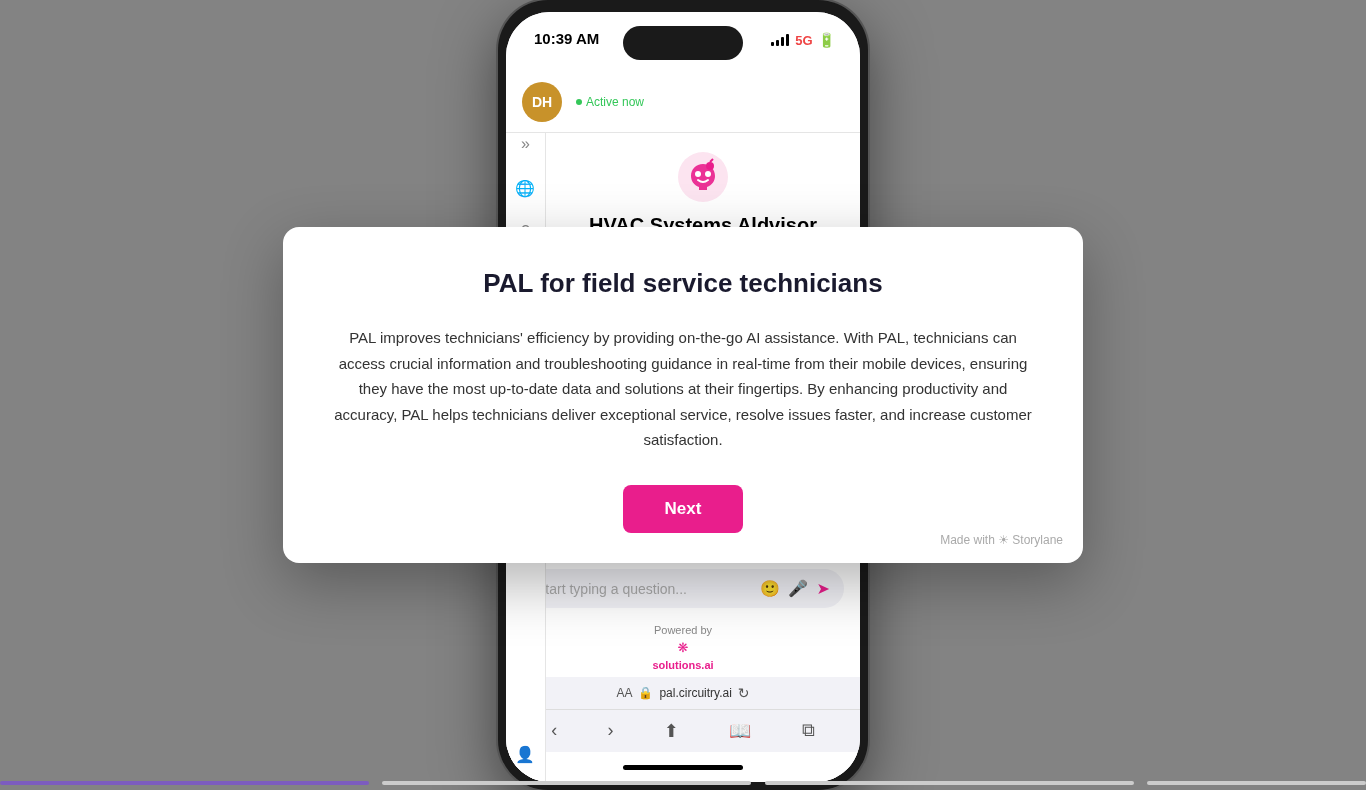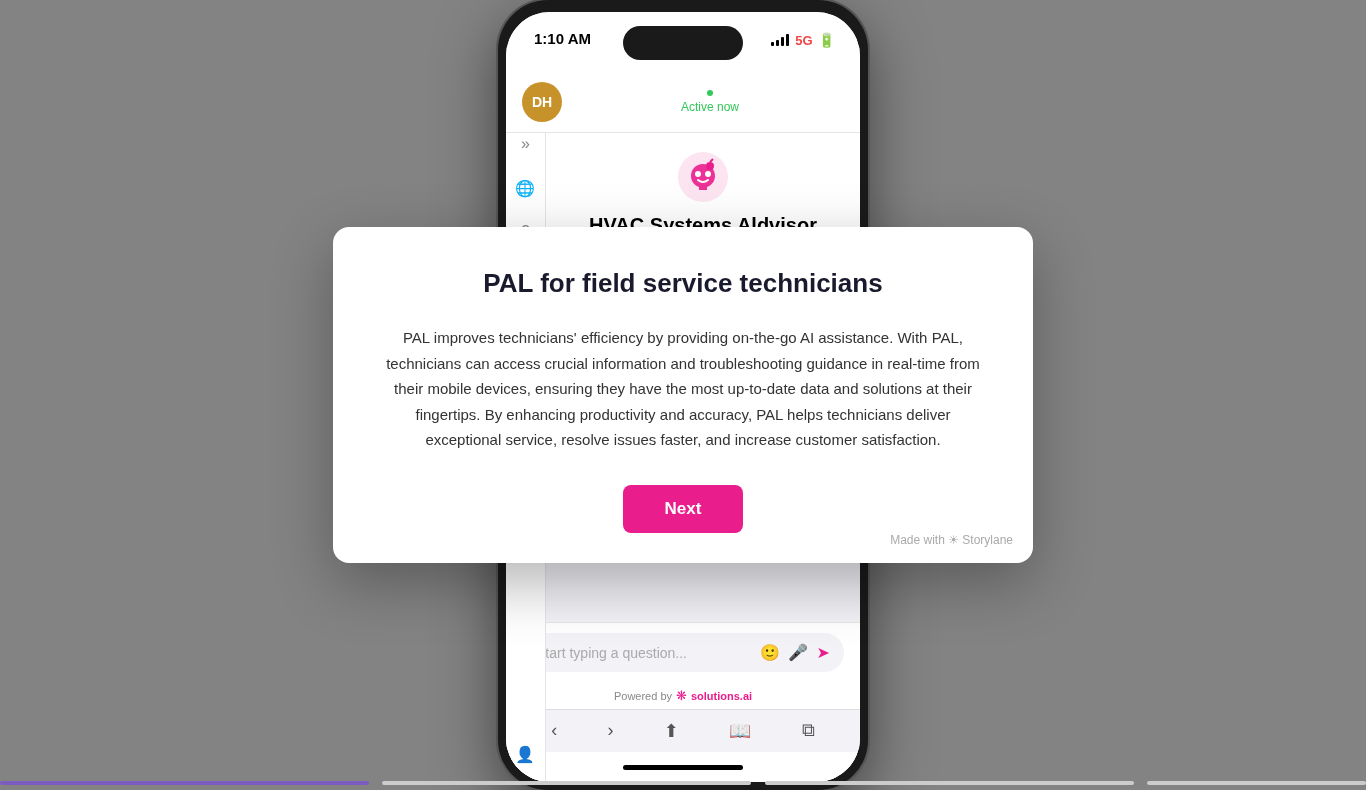--- a/index.html
+++ b/index.html
@@ -147,21 +147,20 @@
       font-weight: 600;
       color: #000;
     }
 
     .chat-header-status {
       font-size: 12px;
       color: #34c759;
       display: flex;
       align-items: center;
       gap: 4px;
-      flex-direction: column;
     }
 
     .status-dot {
       width: 6px;
       height: 6px;
       border-radius: 50%;
       background: #34c759;
     }
 
     
@@ -260,20 +259,21 @@
 
     .powered-by {
       text-align: center;
       padding: 6px;
       font-size: 11px;
       color: #888;
       display: flex;
       align-items: center;
       justify-content: center;
       gap: 4px;
+      flex-direction: column;
     }
 
     .powered-logo {
       color: #e91e8c;
       font-size: 13px;
     }
 
     .browser-bar {
       background: #f2f2f7;
       padding: 8px 16px;
@@ -320,21 +320,21 @@
       z-index: 100;
       display: flex;
       align-items: center;
       justify-content: center;
     }
 
     .modal {
       background: white;
       border-radius: 16px;
       padding: 40px 50px 30px;
-      width: 700px;
+      width: 800px;
       max-width: 90%;
       box-shadow: 0 20px 60px rgba(0,0,0,0.3);
       position: relative;
       text-align: center;
     }
 
     .modal-title {
       font-size: 26px;
       font-weight: 700;
       color: #1a1a2e;
@@ -403,21 +403,21 @@
 
 <div class="bg-overlay"></div>
 
 <div class="phone-container">
   <div class="phone-frame">
     <div class="phone-screen">
 
       <div class="dynamic-island"></div>
 
       <div class="status-bar">
-        <span class="status-time">1:10 AM</span>
+        <span class="status-time">10:39 AM</span>
         <div class="status-icons">
           <div class="signal-bars">
             <div class="signal-bar" style="height:4px"></div>
             <div class="signal-bar" style="height:6px"></div>
             <div class="signal-bar" style="height:9px"></div>
             <div class="signal-bar" style="height:12px"></div>
           </div>
           <span style="font-size:13px;font-weight:600;color:#ef4444;">5G</span>
           <span style="font-size:14px;">🔋</span>
         </div>
@@ -469,20 +469,26 @@
             </div>
           </div>
         </div>
 
         <div class="powered-by">
           <span>Powered by</span>
           <span class="powered-logo">❋</span>
           <span style="color:#e91e8c;font-weight:600;">solutions.ai</span>
         </div>
 
+        <div class="browser-bar">
+          <span style="color:#555;font-size:12px;">AA</span>
+          <span style="color:#555;font-size:12px;">🔒</span>
+          <span style="color:#333;font-weight:500;">pal.circuitry.ai</span>
+          <span style="color:#555;font-size:14px;">↻</span>
+        </div>
 
         <div class="browser-nav">
           <span class="browser-nav-icon">‹</span>
           <span class="browser-nav-icon">›</span>
           <span class="browser-nav-icon">⬆</span>
           <span class="browser-nav-icon">📖</span>
           <span class="browser-nav-icon">⧉</span>
         </div>
 
         <div class="home-indicator">

